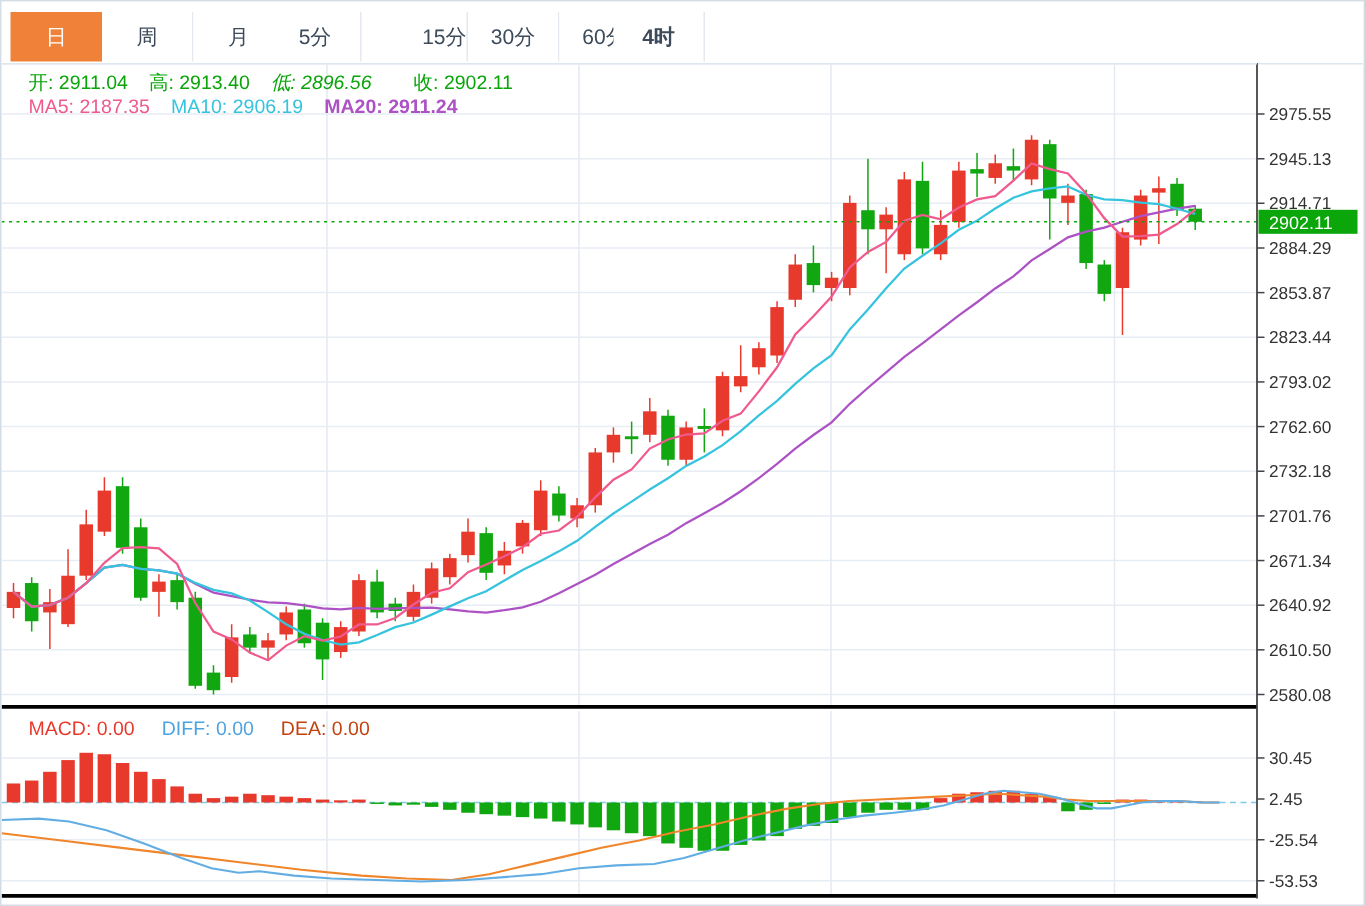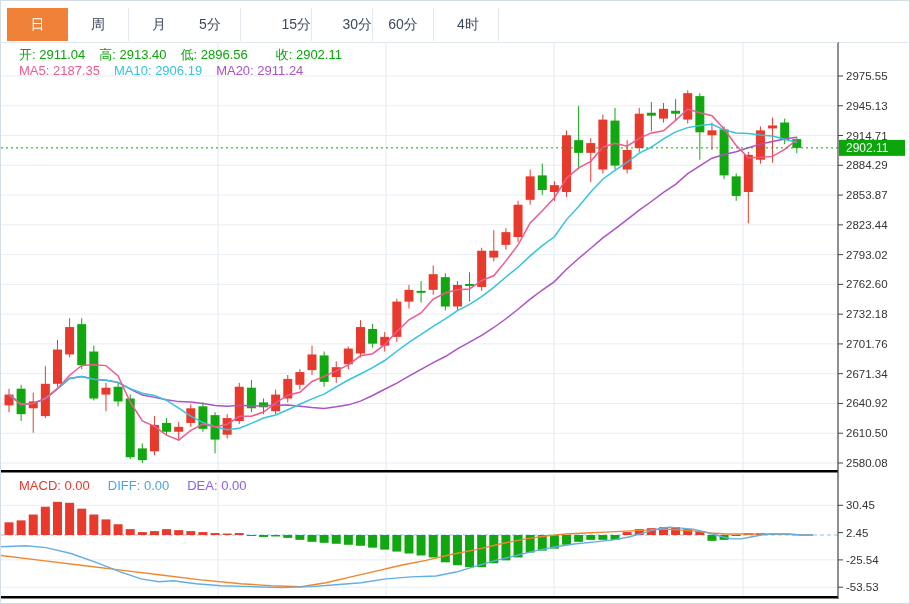--- a/index.html
+++ b/index.html
@@ -24,27 +24,27 @@
 </head>
 <body>
 
 <div id="app">
   <div id="tabbar">
       <div class="tab active" style="left: 6px; background: rgb(240, 129, 56);">日</div>
       <div class="tab" style="left: 67px;">周</div>
       <div class="tab" style="left: 128px;">月</div>
       <div class="tab" style="left: 179px;">5分</div>
       <div class="tab" style="left: 250px; text-align: right;">15分</div>
-      <div class="tab" style="left: 311px; text-align: right;">30分</div>
+      <div class="tab" style="left: 311px;">30分</div>
       <div class="tab" style="left: 372px;">60分</div>
-      <div class="tab" style="left: 437px;">4时</div>
+      <div class="tab" style="left: 408px; font-weight: bold;">4时</div>
     </div>
-  <div id="ohlcrow" class="inforow"><span style="color: rgb(9, 165, 9);">开: 2911.04</span><span style="color: rgb(9, 165, 9);">高: 2913.40</span><span style="color: rgb(9, 165, 9);">低: 2896.56</span><span style="color: rgb(9, 165, 9); padding-left: 14px;">收: 2902.11</span></div>
-  <div id="marow" class="inforow"><span style="color: rgb(239, 90, 143);">MA5: 2187.35</span><span style="color: rgb(53, 195, 221);">MA10: 2906.19</span><span style="color: rgb(173, 82, 197);">MA20: 2911.24</span></div>
-  <div id="macdrow"><span style="color: rgb(232, 57, 45); text-align: right;">MACD: 0.00</span><span style="color: rgb(77, 163, 224);">DIFF: 0.00</span><span style="color: #8b5cf6;">DEA: 0.00</span></div>
+  <div id="ohlcrow" class="inforow"><span style="color: rgb(9, 165, 9);">开: 2911.04</span><span style="color: rgb(9, 165, 9);">高: 2913.40</span><span style="color: rgb(9, 165, 9); font-style: italic;">低: 2896.56</span><span style="color: rgb(9, 165, 9); padding-left: 14px;">收: 2902.11</span></div>
+  <div id="marow" class="inforow"><span style="color: rgb(239, 90, 143);">MA5: 2187.35</span><span style="color: rgb(53, 195, 221);">MA10: 2906.19</span><span style="color: rgb(173, 82, 197); font-weight: bold;">MA20: 2911.24</span></div>
+  <div id="macdrow"><span style="color: rgb(232, 57, 45); text-align: right;">MACD: 0.00</span><span style="color: rgb(77, 163, 224);">DIFF: 0.00</span><span style="color: #c2410c;">DEA: 0.00</span></div>
   <svg id="chart" width="908" height="602">
       <line x1="0" y1="75" x2="837" y2="75" stroke="#e7edf4" stroke-width="1"></line>
       <line x1="0" y1="104.76847801350297" x2="837" y2="104.76847801350297" stroke="#e7edf4" stroke-width="1"></line>
       <line x1="0" y1="134.53695602700594" x2="837" y2="134.53695602700594" stroke="#e7edf4" stroke-width="1"></line>
       <line x1="0" y1="164.3054340405089" x2="837" y2="164.3054340405089" stroke="#e7edf4" stroke-width="1"></line>
       <line x1="0" y1="194.07391205401188" x2="837" y2="194.07391205401188" stroke="#e7edf4" stroke-width="1"></line>
       <line x1="0" y1="223.85217589197666" x2="837" y2="223.85217589197666" stroke="#e7edf4" stroke-width="1"></line>
       <line x1="0" y1="253.62065390547963" x2="837" y2="253.62065390547963" stroke="#e7edf4" stroke-width="1"></line>
       <line x1="0" y1="283.38913191898257" x2="837" y2="283.38913191898257" stroke="#e7edf4" stroke-width="1"></line>
       <line x1="0" y1="313.15760993248557" x2="837" y2="313.15760993248557" stroke="#e7edf4" stroke-width="1"></line>

